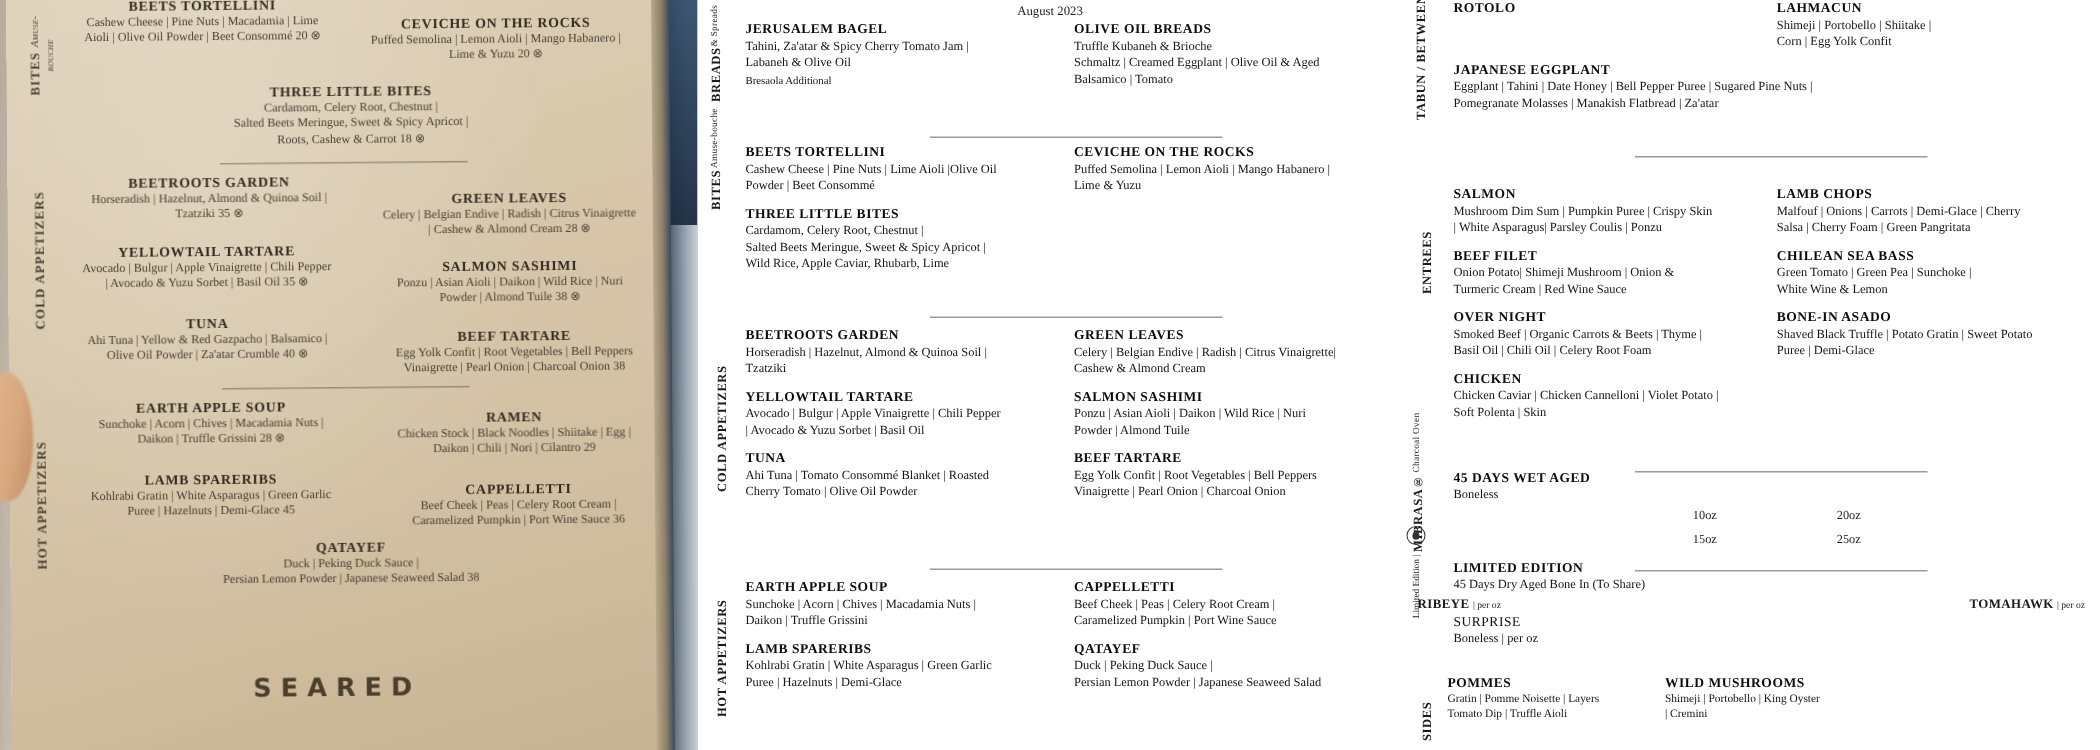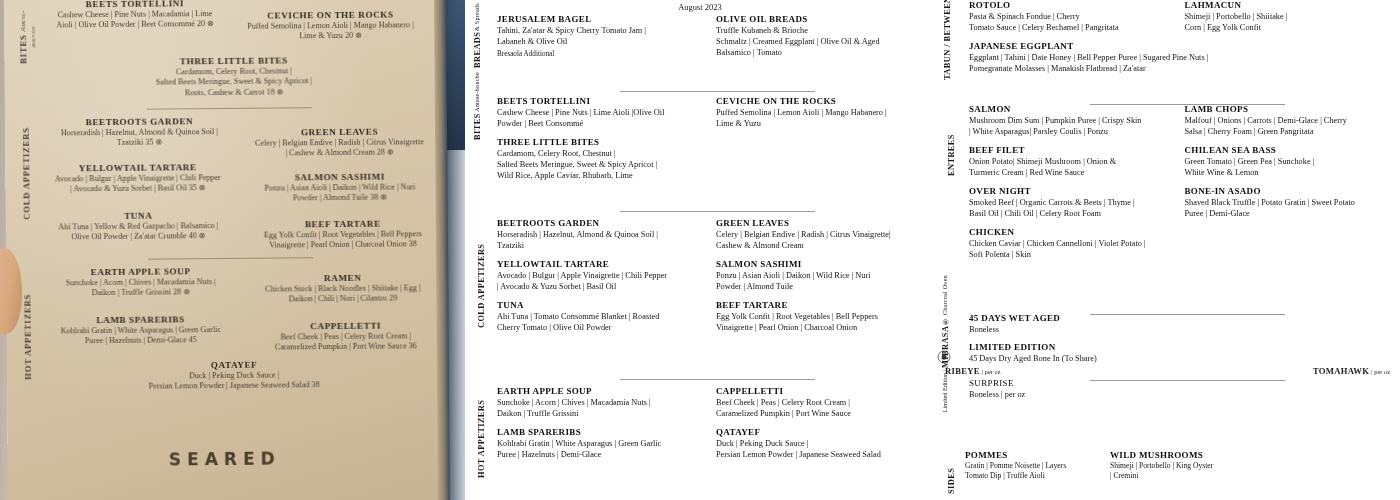--- a/index.html
+++ b/index.html
@@ -375,41 +375,39 @@
 
       <div class="sect" style="position:absolute;top:0px;left:0;width:465px;height:90px;">
         <div class="sect-label" style="left:8px;top:0px;height:80px;">
           <span class="main">TABUN / BETWEEN</span>
 
         </div>
         <div class="grid2" style="padding-left:34px;">
           <div class="cell">
             <div class="dish">
               <h3>ROTOLO</h3>
-              <p style="white-space:pre-line">Pasta &amp; Spinach Fondue | Cherry
-Tomato Sauce | Celery Bechamel | Pangritata</p>
             </div>
           </div>
           <div class="cell">
             <div class="dish">
               <h3>LAHMACUN</h3>
               <p style="white-space:pre-line">Shimeji | Portobello | Shiitake |
 Corn | Egg Yolk Confit</p>
             </div>
           </div>
         </div>
         <div class="dish" style="padding-left:34px;">
           <h3>JAPANESE EGGPLANT</h3>
           <p style="white-space:pre-line">Eggplant | Tahini | Date Honey | Bell Pepper Puree | Sugared Pine Nuts |
 Pomegranate Molasses | Manakish Flatbread | Za'atar</p>
         </div>
       </div>
       <div class="rule" style="position:absolute;top:98px;left:155px;width:195px;"></div>
 
-      <div class="sect" style="position:absolute;top:104px;left:0;width:465px;height:190px;">
+      <div class="sect" style="position:absolute;top:124px;left:0;width:465px;height:190px;">
         <div class="sect-label" style="left:12px;top:2px;height:70px;">
           <span class="main">ENTREES</span>
         </div>
         <div class="grid2" style="padding-left:34px;">
           <div class="cell">
             <div class="dish">
               <h3>SALMON</h3>
               <p style="white-space:pre-line">Mushroom Dim Sum | Pumpkin Puree | Crispy Skin
 | White Asparagus| Parsley Coulis | Ponzu</p>
             </div>
@@ -460,20 +458,30 @@
               <circle cx="7" cy="7" r="6" fill="none" stroke="#333" stroke-width="0.7"></circle>
               <path d="M7 3.2c1.6 1.6 2.4 2.8 2.4 4.2a2.4 2.4 0 0 1-4.8 0c0-1.4.8-2.6 2.4-4.2z" fill="#333"></path>
             </svg>
         </div>
 
         <div class="rule" style="position:absolute;top:0px;left:155px;width:195px;"></div>
         <div class="dish" style="padding-left:34px;padding-top:5px;margin-bottom:1px;">
           <h3>45 DAYS WET AGED</h3>
           <p>Boneless</p>
         </div>
+        <div class="ounce-grid" style="padding-left:34px;">
+          <div>
+            <div>10oz</div>
+            <div>15oz</div>
+          </div>
+          <div>
+            <div>20oz</div>
+            <div>25oz</div>
+          </div>
+        </div>
         <div class="rule" style="position:absolute;top:66px;left:155px;width:195px;"></div>
         <div class="dish" style="padding-left:34px;padding-top:6px;margin-bottom:2px;">
           <h3>LIMITED EDITION</h3>
           <p>45 Days Dry Aged Bone In (To Share)</p>
         </div>
         <div class="le-row" style="margin-top:2px;">
           <div class="le-left">
             <span class="le-name">RIBEYE</span>
             <span class="le-per">| per oz</span>
           </div>

